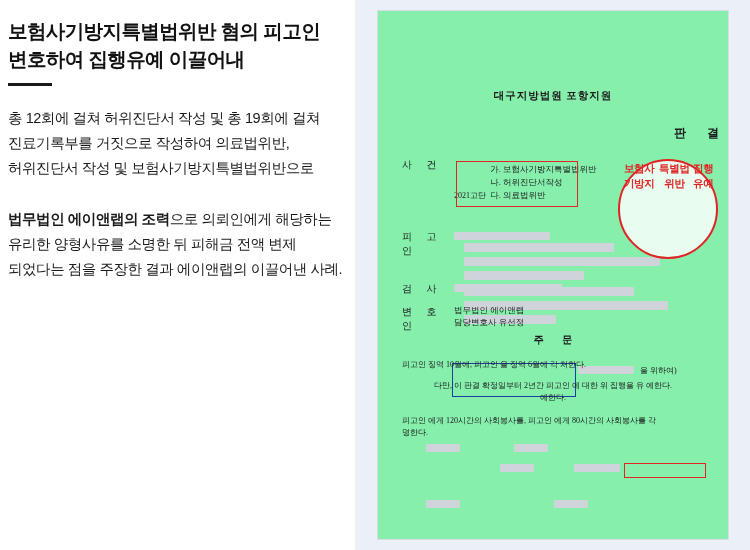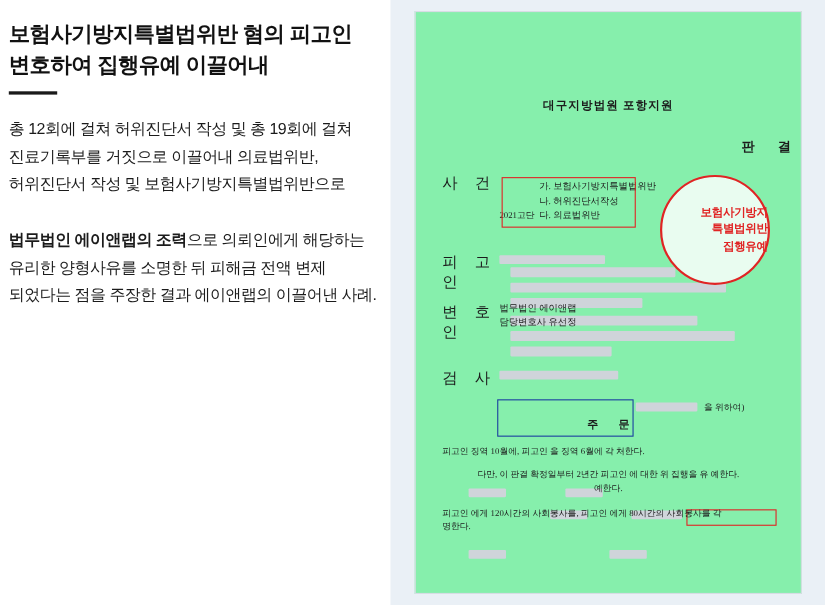--- a/index.html
+++ b/index.html
@@ -110,21 +110,21 @@
     display: flex;
     align-items: flex-start;
     font-size: 8.5px;
     margin-top: 10px;
     padding-left: 24px;
   }
   .row .lbl {
     width: 52px;
     flex: 0 0 52px;
     letter-spacing: 6px;
-    font-size: 14px;
+    font-size: 10px;
   }
   .row .val {
     flex: 1;
     position: relative;
   }
   .case-no {
     font-size: 8px;
   }
   .charge-list {
     margin-top: 4px;
@@ -156,36 +156,36 @@
   }
   .redact-lg {
     position: absolute;
     background: #cfd4da;
     border-radius: 1px;
   }
 
   
   .stamp {
     position: absolute;
-    right: 28px;
+    right: 10px;
     top: 148px;
     width: 96px;
     height: 96px;
     border: 2.5px solid #e02424;
     border-radius: 50%;
     color: #e02424;
     text-align: center;
     font-family: "Liberation Sans", sans-serif;
     font-weight: bold;
     font-size: 10.5px;
     line-height: 1.45;
     display: flex;
-    flex-direction: column;
+    flex-direction: row;
     justify-content: center;
-    align-items: flex-end;
+    align-items: flex-start;
     letter-spacing: -0.3px;
     background: rgba(255,255,255,0.82);
   }
   .stamp span { display: block; }
 
   .firm-box {
     position: absolute;
     left: 74px;
     top: 352px;
     width: 124px;
@@ -195,21 +195,20 @@
   }
   .firm-line1, .firm-line2 {
     font-size: 8.5px;
   }
 
   .juemun {
     text-align: center;
     font-size: 10px;
     font-weight: bold;
     letter-spacing: 8px;
-    margin-top: 26px;
     padding-left: 8px;
   }
   .para {
     position: relative;
     font-size: 8px;
     line-height: 1.55;
     margin-top: 10px;
     padding: 0 24px 0 24px;
   }
   .para .ln { display: block; }
@@ -234,21 +233,21 @@
     <h1 class="headline">
       <span class="line">보험사기방지특별법위반 혐의 피고인</span>
       <span class="line">변호하여 집행유예 이끌어내</span>
     </h1>
 
 
     <div class="divider"></div>
 
     <p class="body-para">
       <span class="line">총 12회에 걸쳐 허위진단서 작성 및 총 19회에 걸쳐</span>
-      <span class="line">진료기록부를 거짓으로 이끌어내 의료법위반,</span>
+      <span class="line">진료기록부를 거짓으로 작성하여 의료법위반,</span>
       <span class="line">허위진단서 작성 및 보험사기방지특별법위반으로</span>
     </p>
 
     <p class="body-para">
       <span class="line"><b>법무법인 에이앤랩의 조력</b><span>으로 의뢰인에게 해당하는</span></span>
       <span class="line">유리한 양형사유를 소명한 뒤 피해금 전액 변제</span>
       <span class="line">되었다는 점을 주장한 결과 에이앤랩의 이끌어낸 사례.</span>
     </p>
   </div>
 
@@ -284,34 +283,34 @@
       <div class="redact-lg" style="left:86px; top:276px; width:170px; height:9px;"></div>
       <div class="redact-lg" style="left:86px; top:290px; width:204px; height:9px;"></div>
       <div class="redact-lg" style="left:86px; top:304px; width:92px; height:9px;"></div>
 
       <div class="stamp">
         <span>보험사기방지</span>
         <span>특별법위반</span>
         <span>집행유예</span>
       </div>
 
+      <div class="row" style="margin-top:24px;">
+        <div class="lbl">검        사</div>
+        <div class="val">
+          <span class="redact" style="width:108px;height:8px;"></span>
+        </div>
+      </div>
+
       <div class="row" style="margin-top:9px;">
         <div class="lbl">변  호  인</div>
         <div class="val">
           <div class="firm-line1">법무법인 에이앤랩</div>
           <div class="firm-line2">담당변호사 유선정</div>
         </div>
       </div>
-
-      <div class="row" style="margin-top:24px;">
-        <div class="lbl">검        사</div>
-        <div class="val">
-          <span class="redact" style="width:108px;height:8px;"></span>
-        </div>
-      </div>
       <div class="firm-box"></div>
       <div class="redact-lg" style="left:200px; top:355px; width:56px; height:8px;"></div>
       <div style="position:absolute; left:262px; top:354px; font-size:8px;">을 위하여)</div>
 
       <div class="juemun">주     문</div>
 
       <div class="para" style="margin-top:12px;">
         <span class="ln">피고인        징역 10월에, 피고인        을 징역 6월에 각 처한다.</span>
       </div>
       <div class="redact-lg" style="left:48px; top:433px; width:34px; height:8px;"></div>

